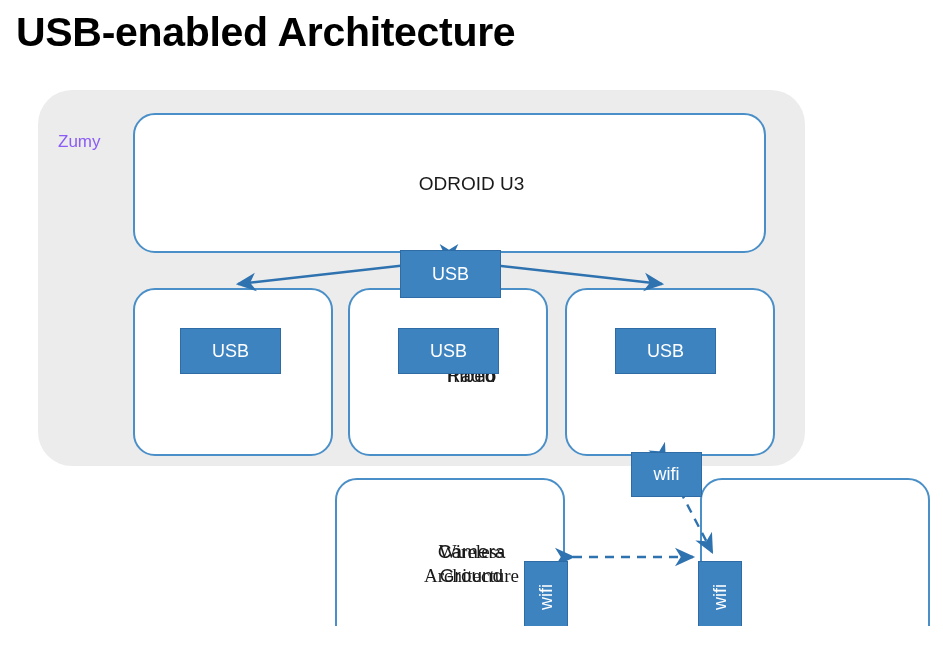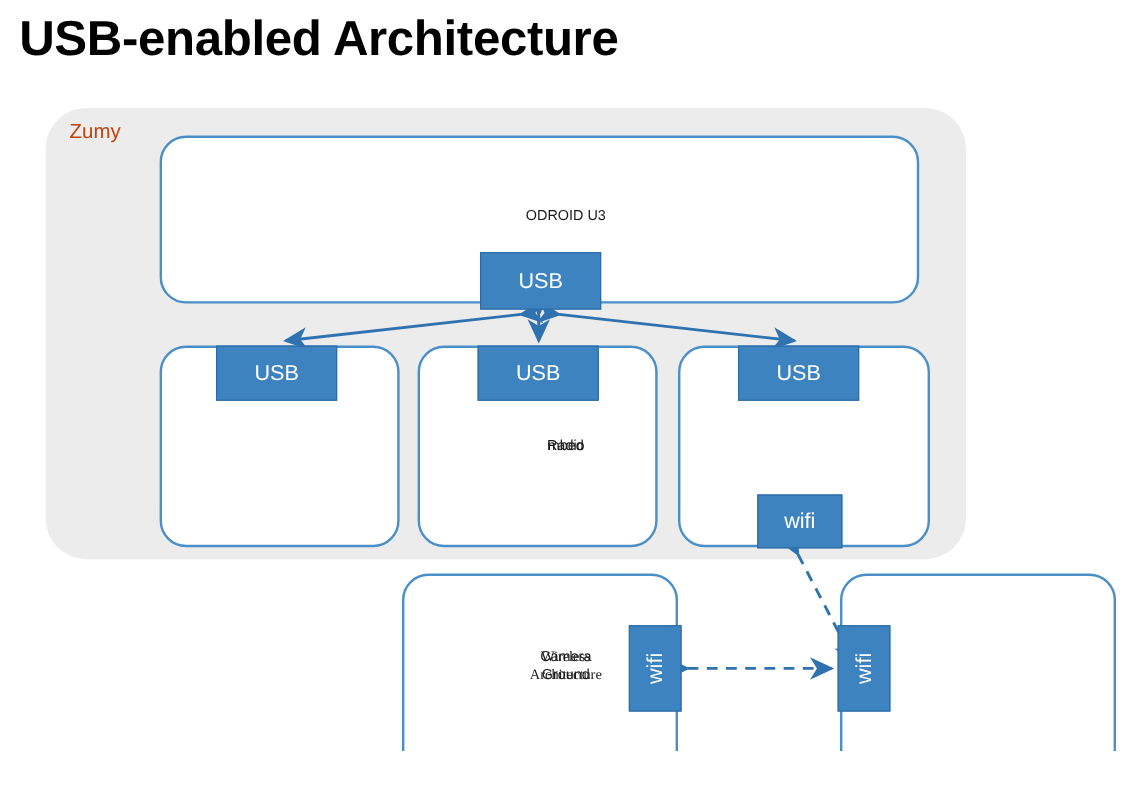--- a/index.html
+++ b/index.html
@@ -39,40 +39,40 @@
     left: 38px;
     top: 90px;
     width: 767px;
     height: 376px;
     background: #ececec;
     border-radius: 34px;
   }
   .group-label {
     position: absolute;
     left: 58px;
-    top: 100px;
+    top: 132px;
     font-size: 17px;
-    color: #c2410c;
+    color: #8b5cf6;
     white-space: nowrap;
   }
 
   
   .node {
     position: absolute;
     background: #ffffff;
     border: 2px solid #4a8fc7;
     border-radius: 22px;
     box-sizing: border-box;
   }
   .node-label {
     position: absolute;
     left: 0;
     width: 100%;
     text-align: center;
-    font-size: 12px;
+    font-size: 19px;
     color: #1a1a1a;
     line-height: 1.25;
     pointer-events: none;
   }
 
   #node-odroid {
     left: 133px; top: 113px; width: 633px; height: 140px;
   }
   #label-odroid { top: 172px; }
 
@@ -96,20 +96,21 @@
     position: absolute;
     background: #3c83c0;
     border: 1.5px solid #2f6ba5;
     box-sizing: border-box;
     color: #ffffff;
     font-size: 18px;
     display: flex;
     align-items: center;
     justify-content: center;
     z-index: 6;
+    margin-top: 40px;
   }
   .port.vertical {
     writing-mode: vertical-rl;
     text-orientation: mixed;
     transform: rotate(180deg);
   }
 
   #port-odroid-usb { left: 400px; top: 210px; width: 101px; height: 48px; }
   #port-camera-usb { left: 180px; top: 288px; width: 101px; height: 46px; }
   #port-mbed-usb   { left: 398px; top: 288px; width: 101px; height: 46px; }

